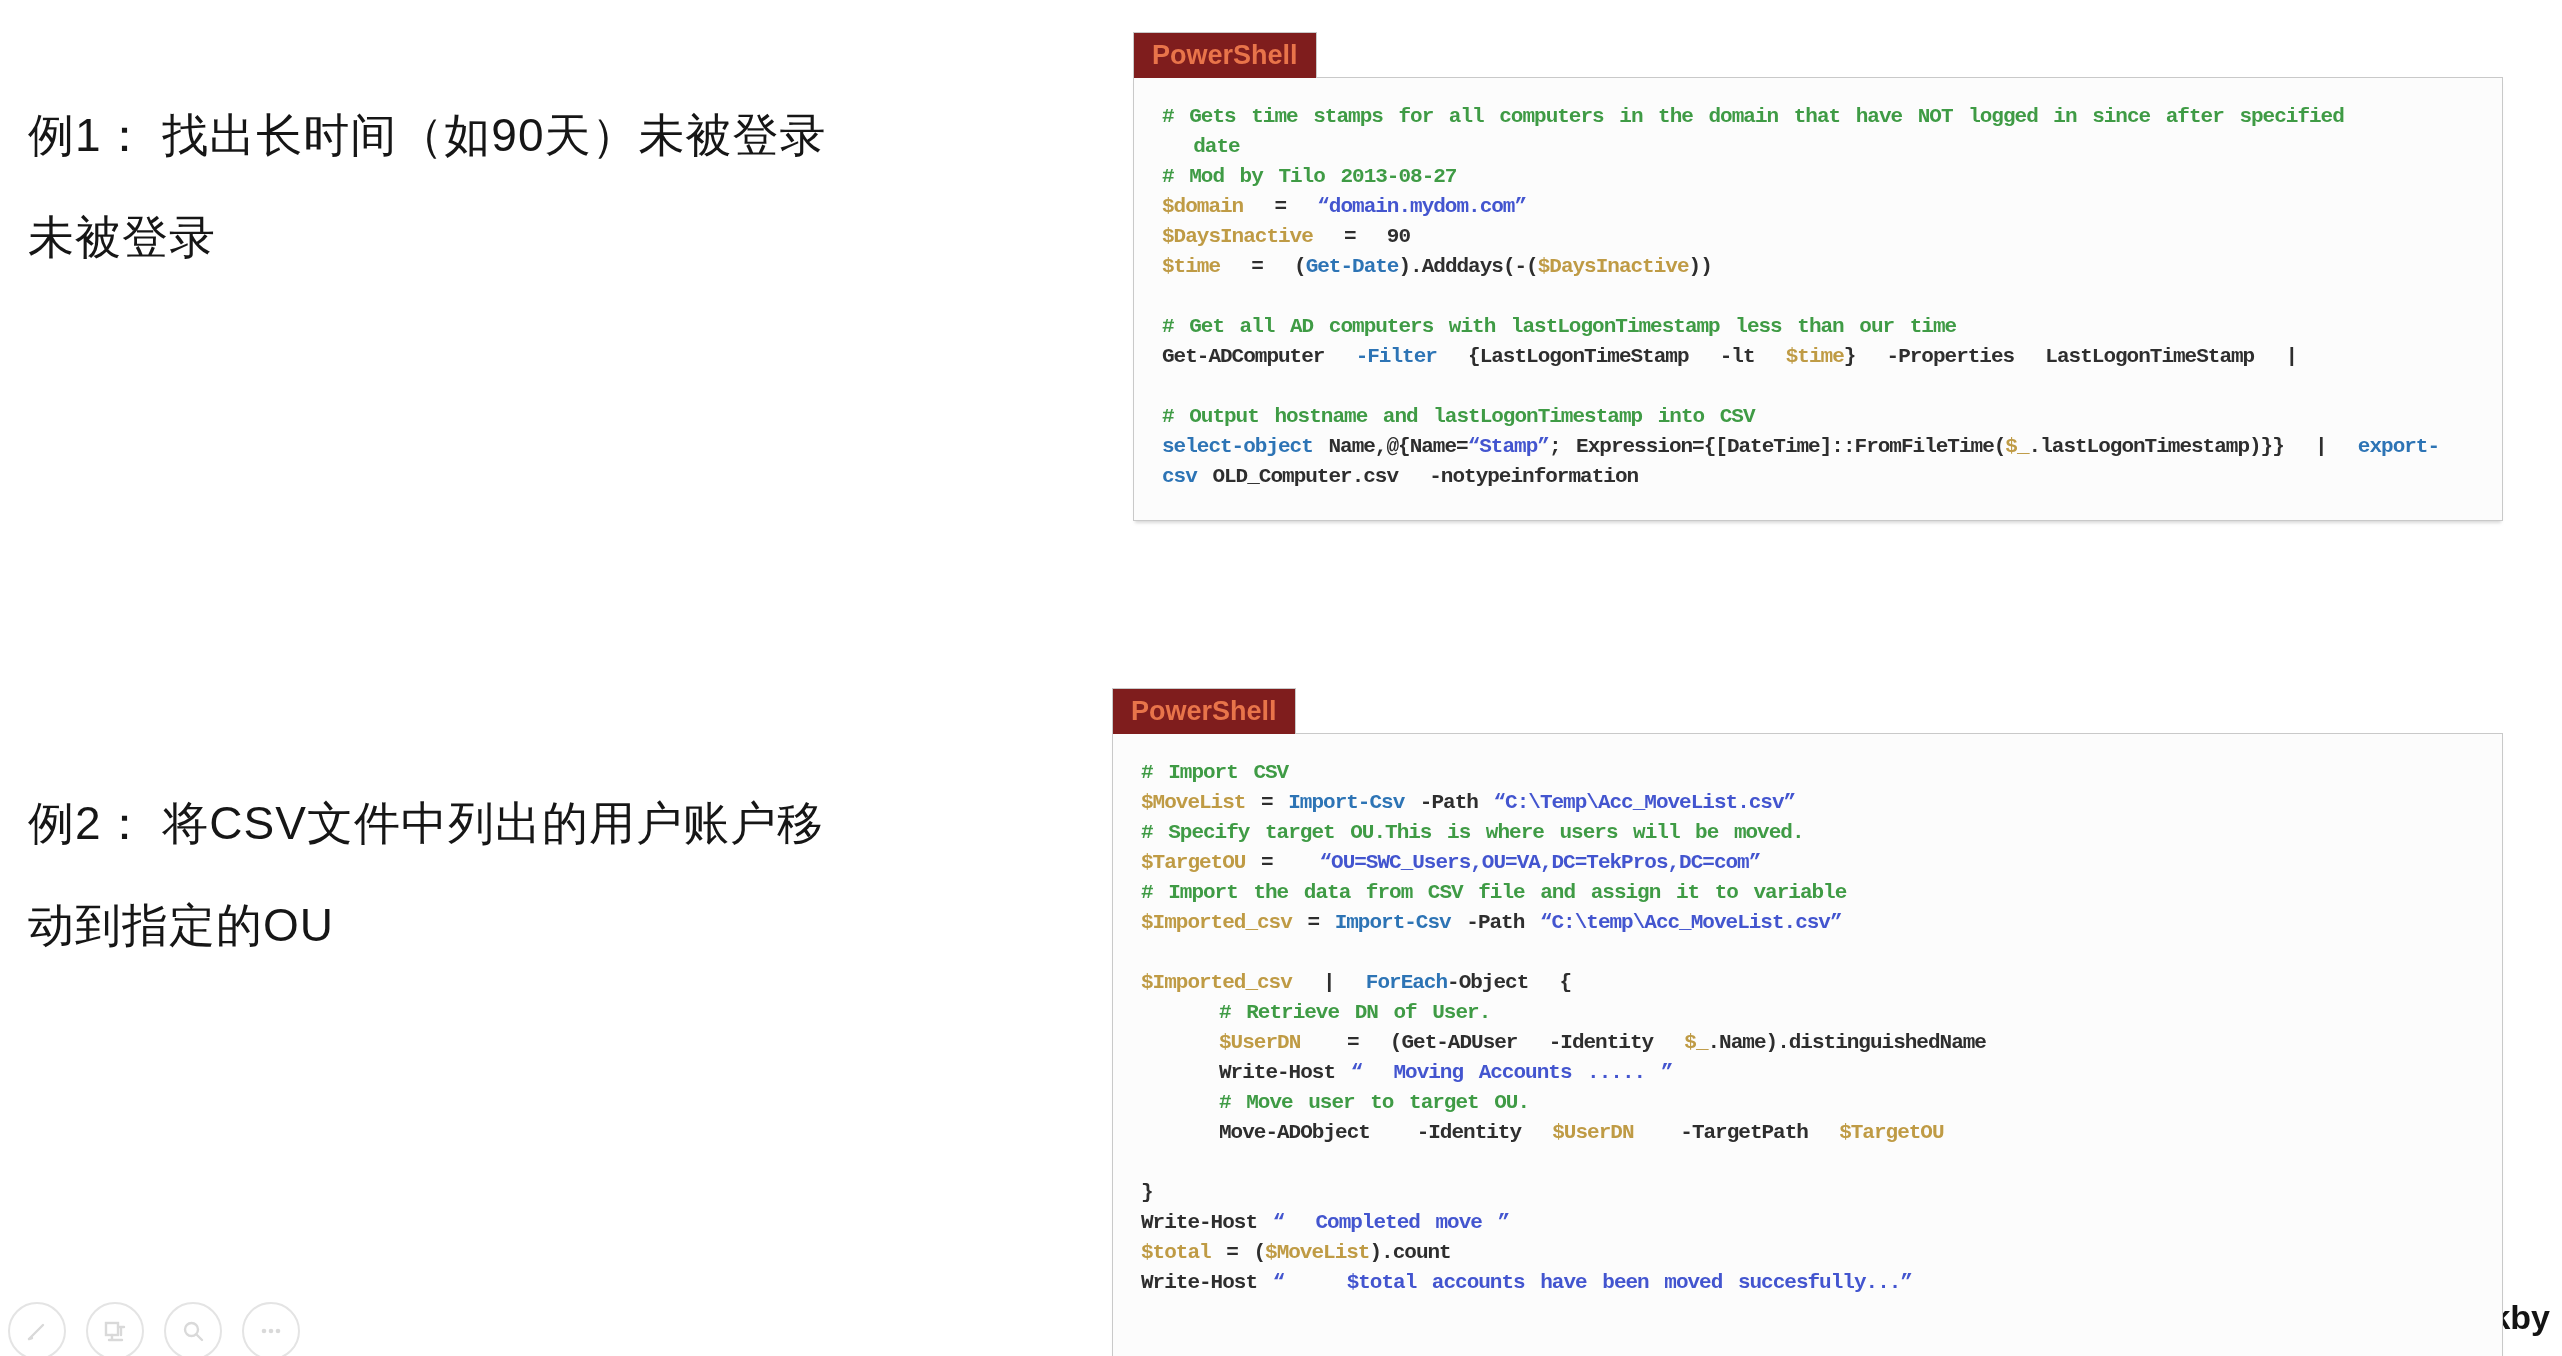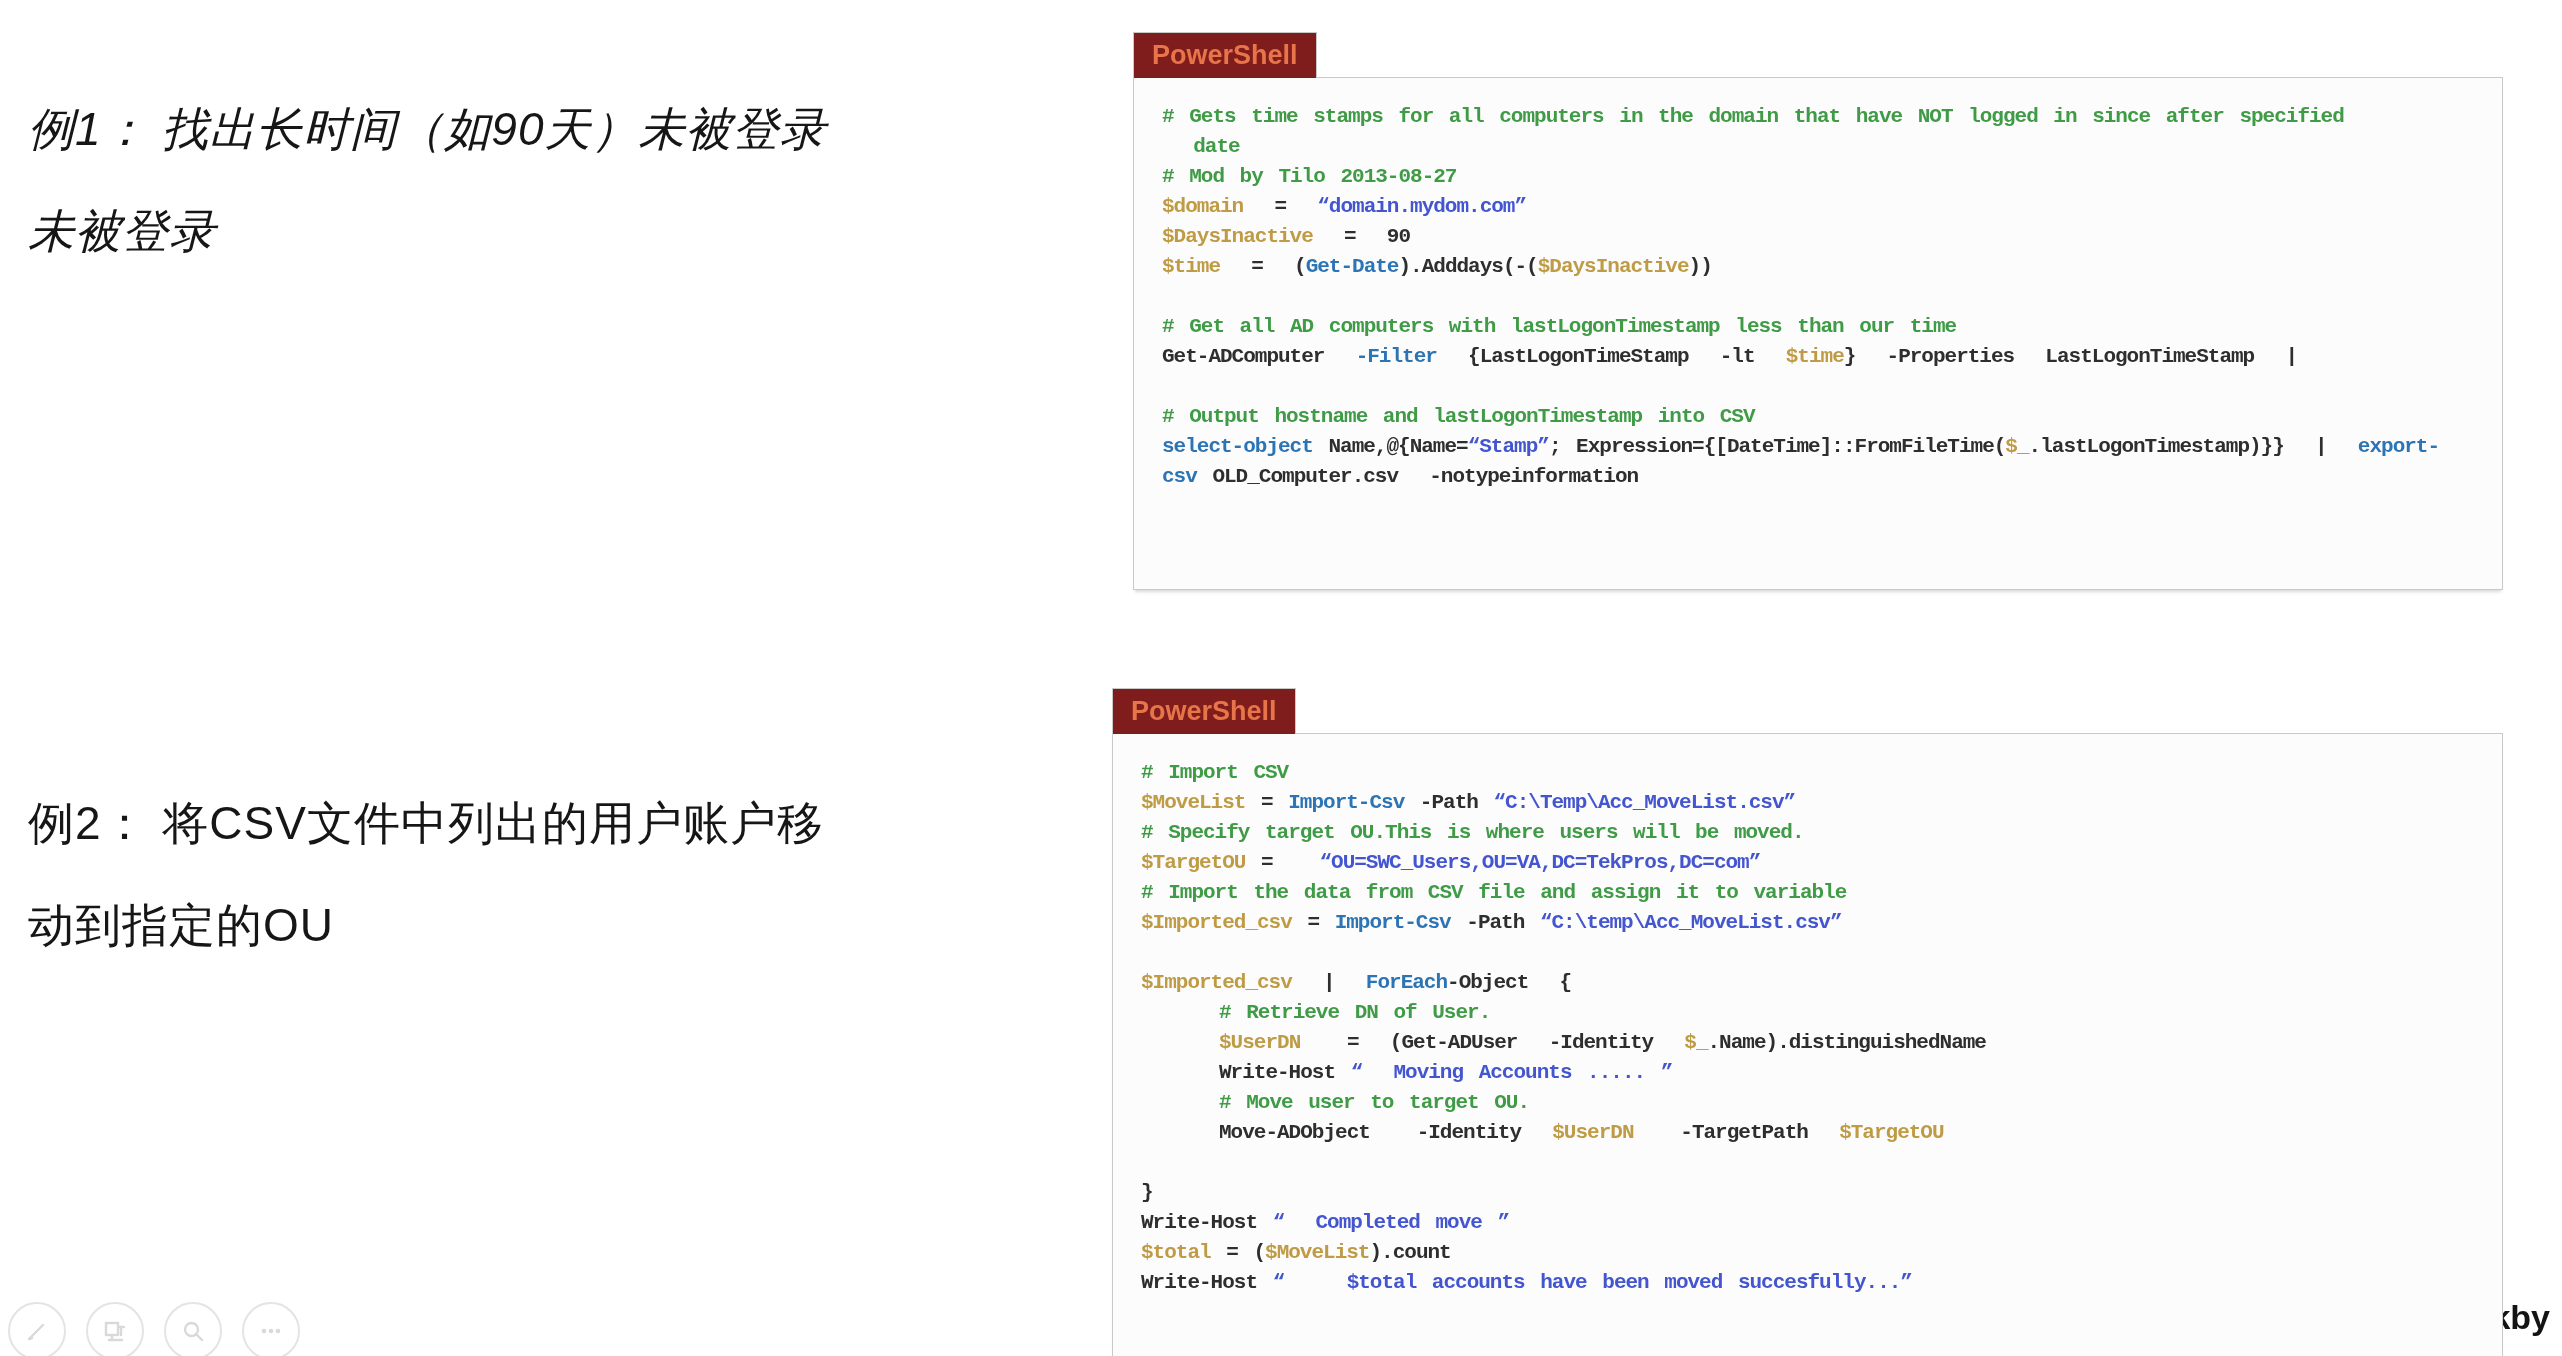--- a/index.html
+++ b/index.html
@@ -8,21 +8,21 @@
     background:#ffffff;
     font-family:"Liberation Sans", sans-serif;
   }
   
   .example-title{
     position:absolute;left:28px;width:1060px;
     font-size:46px;line-height:102px;color:#161616;
     letter-spacing:1px;
     font-family:"Liberation Sans","DejaVu Sans",sans-serif;
   }
-  #ex1-title{top:78px;font-style:italic;}
+  #ex1-title{top:84px;}
   #ex2-title{top:772px;}
 
   
   .code-panel{position:absolute;}
   #ex1-panel{left:1133px;top:32px;width:1370px;}
   #ex2-panel{left:1112px;top:688px;width:1391px;}
 
   .ps-tab{
     position:relative;z-index:2;display:inline-block;
     min-width:118px;height:45px;line-height:45px;
@@ -35,21 +35,21 @@
   }
   .code-box{
     position:relative;z-index:1;
     background:#fcfcfc;
     border:1px solid var(--c-border);
     box-shadow:0 4px 3px -2px rgba(170,170,170,.45);
     overflow:hidden;
     padding:24px 16px 0 28px;
     box-sizing:border-box;
   }
-  #ex1-panel .code-box{height:513px;}
+  #ex1-panel .code-box{height:444px;}
   #ex2-panel .code-box{height:743px;}
 
   .code-line{
     white-space:pre;
     font-family:"Liberation Mono","DejaVu Sans Mono",monospace;
     font-weight:700;
     font-size:21px;line-height:30px;
     letter-spacing:-1px;word-spacing:4px;
     color:var(--c-plain);
   }

